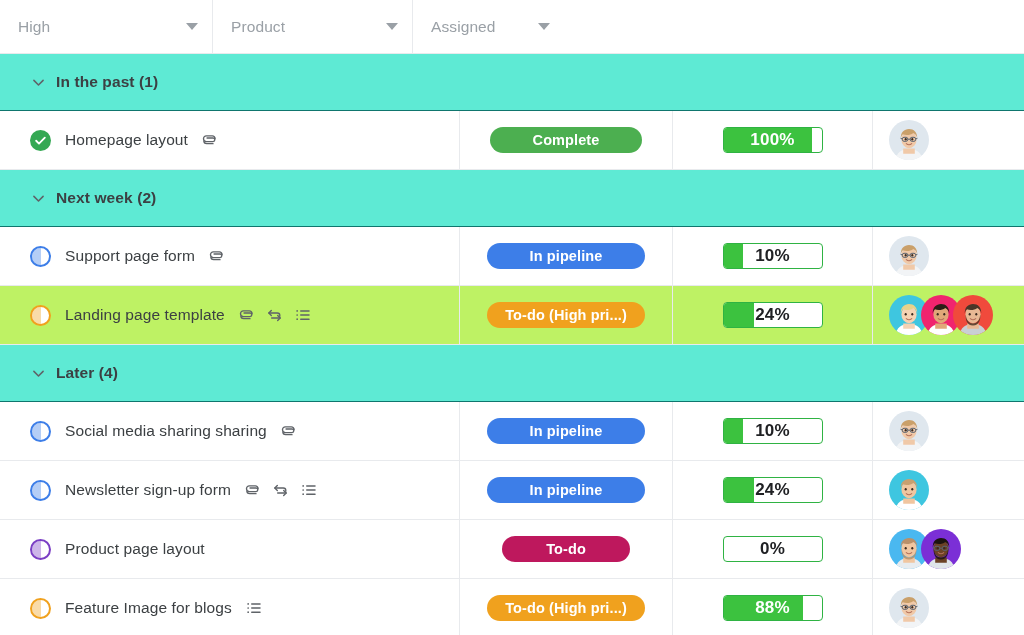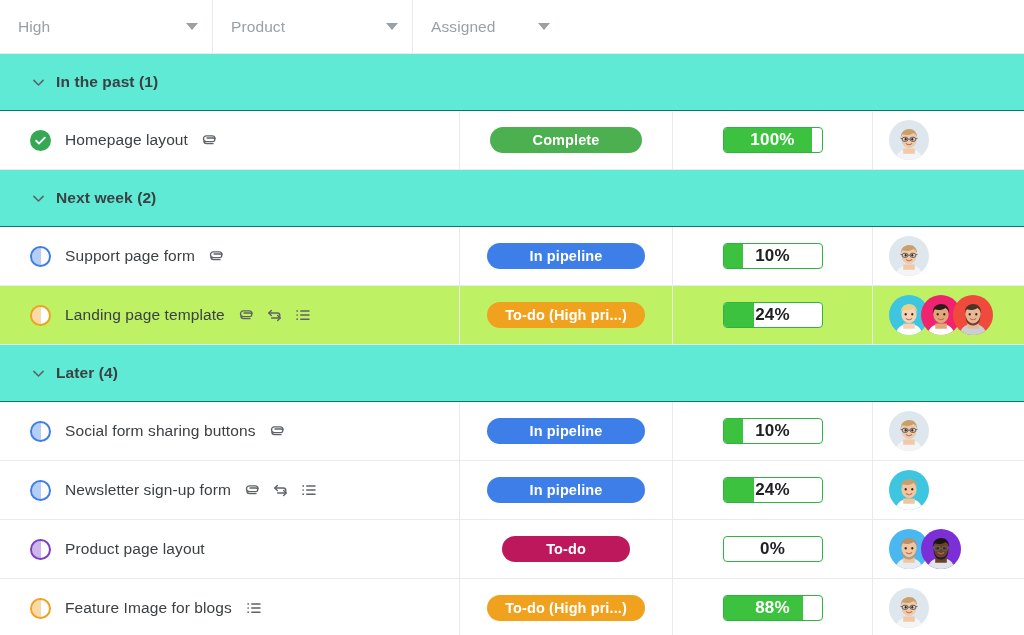--- a/index.html
+++ b/index.html
@@ -422,21 +422,21 @@
         <span class="group-chevron">
           <svg width="17" height="17" viewBox="0 0 24 24" fill="none" stroke="#5f6368" stroke-width="2.2" stroke-linecap="round" stroke-linejoin="round">
             <path d="M5.5 9l6.5 6.5L18.5 9"></path>
           </svg>
         </span>
         <span class="group-label">Later (4)</span>
       </div>
       <div class="task-row">
         <div class="cell col-title">
           <span class="status ring" style="color:#3d7ee8"></span>
-          <span class="task-name">Social form sharing buttons</span>
+          <span class="task-name">Social media sharing sharing</span>
           <span class="task-icons">
             <span>
               <svg width="17" height="17" viewBox="0 0 24 24" fill="none" stroke="currentColor" stroke-width="1.9" stroke-linecap="round" stroke-linejoin="round">
                 <path d="M20 9.5a4 4 0 0 0-4-4H7.5a4 4 0 0 0 0 8H17a2.5 2.5 0 0 0 0-5H8.5"></path>
                 <path d="M4 12.5a4 4 0 0 0 4 4h9"></path>
               </svg>
             </span>
           </span>
         </div>
         <div class="cell col-stage">

